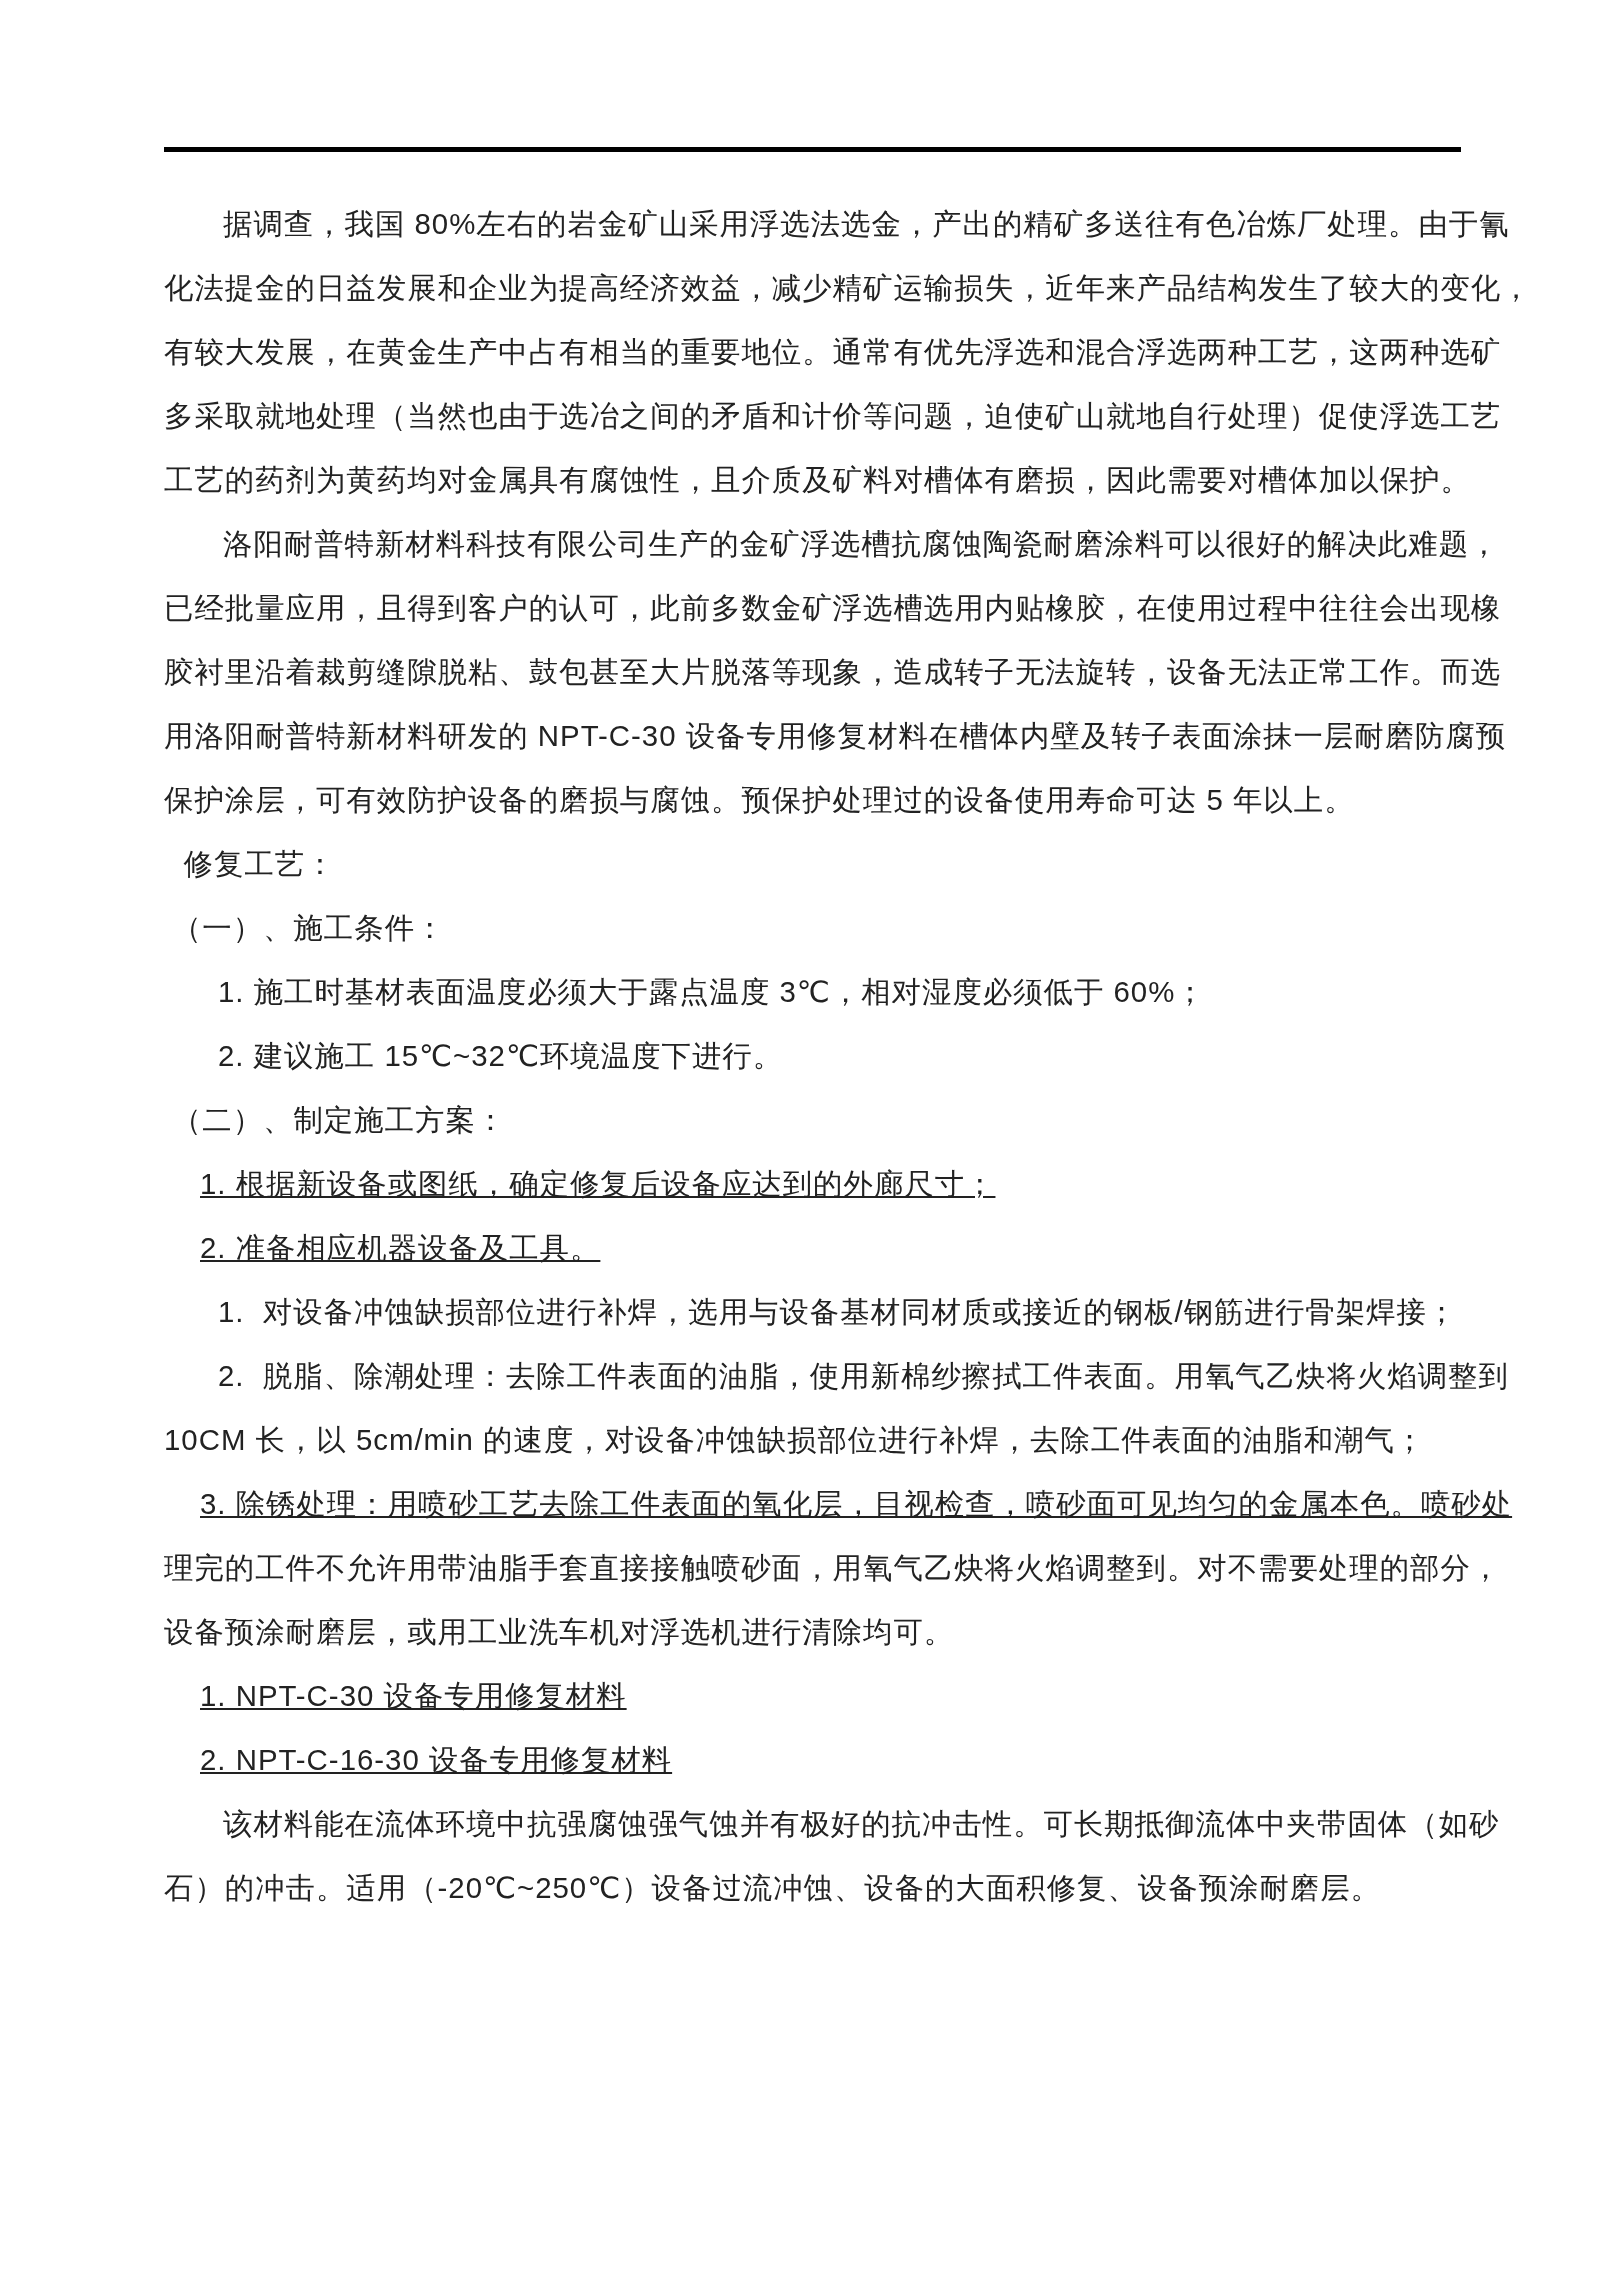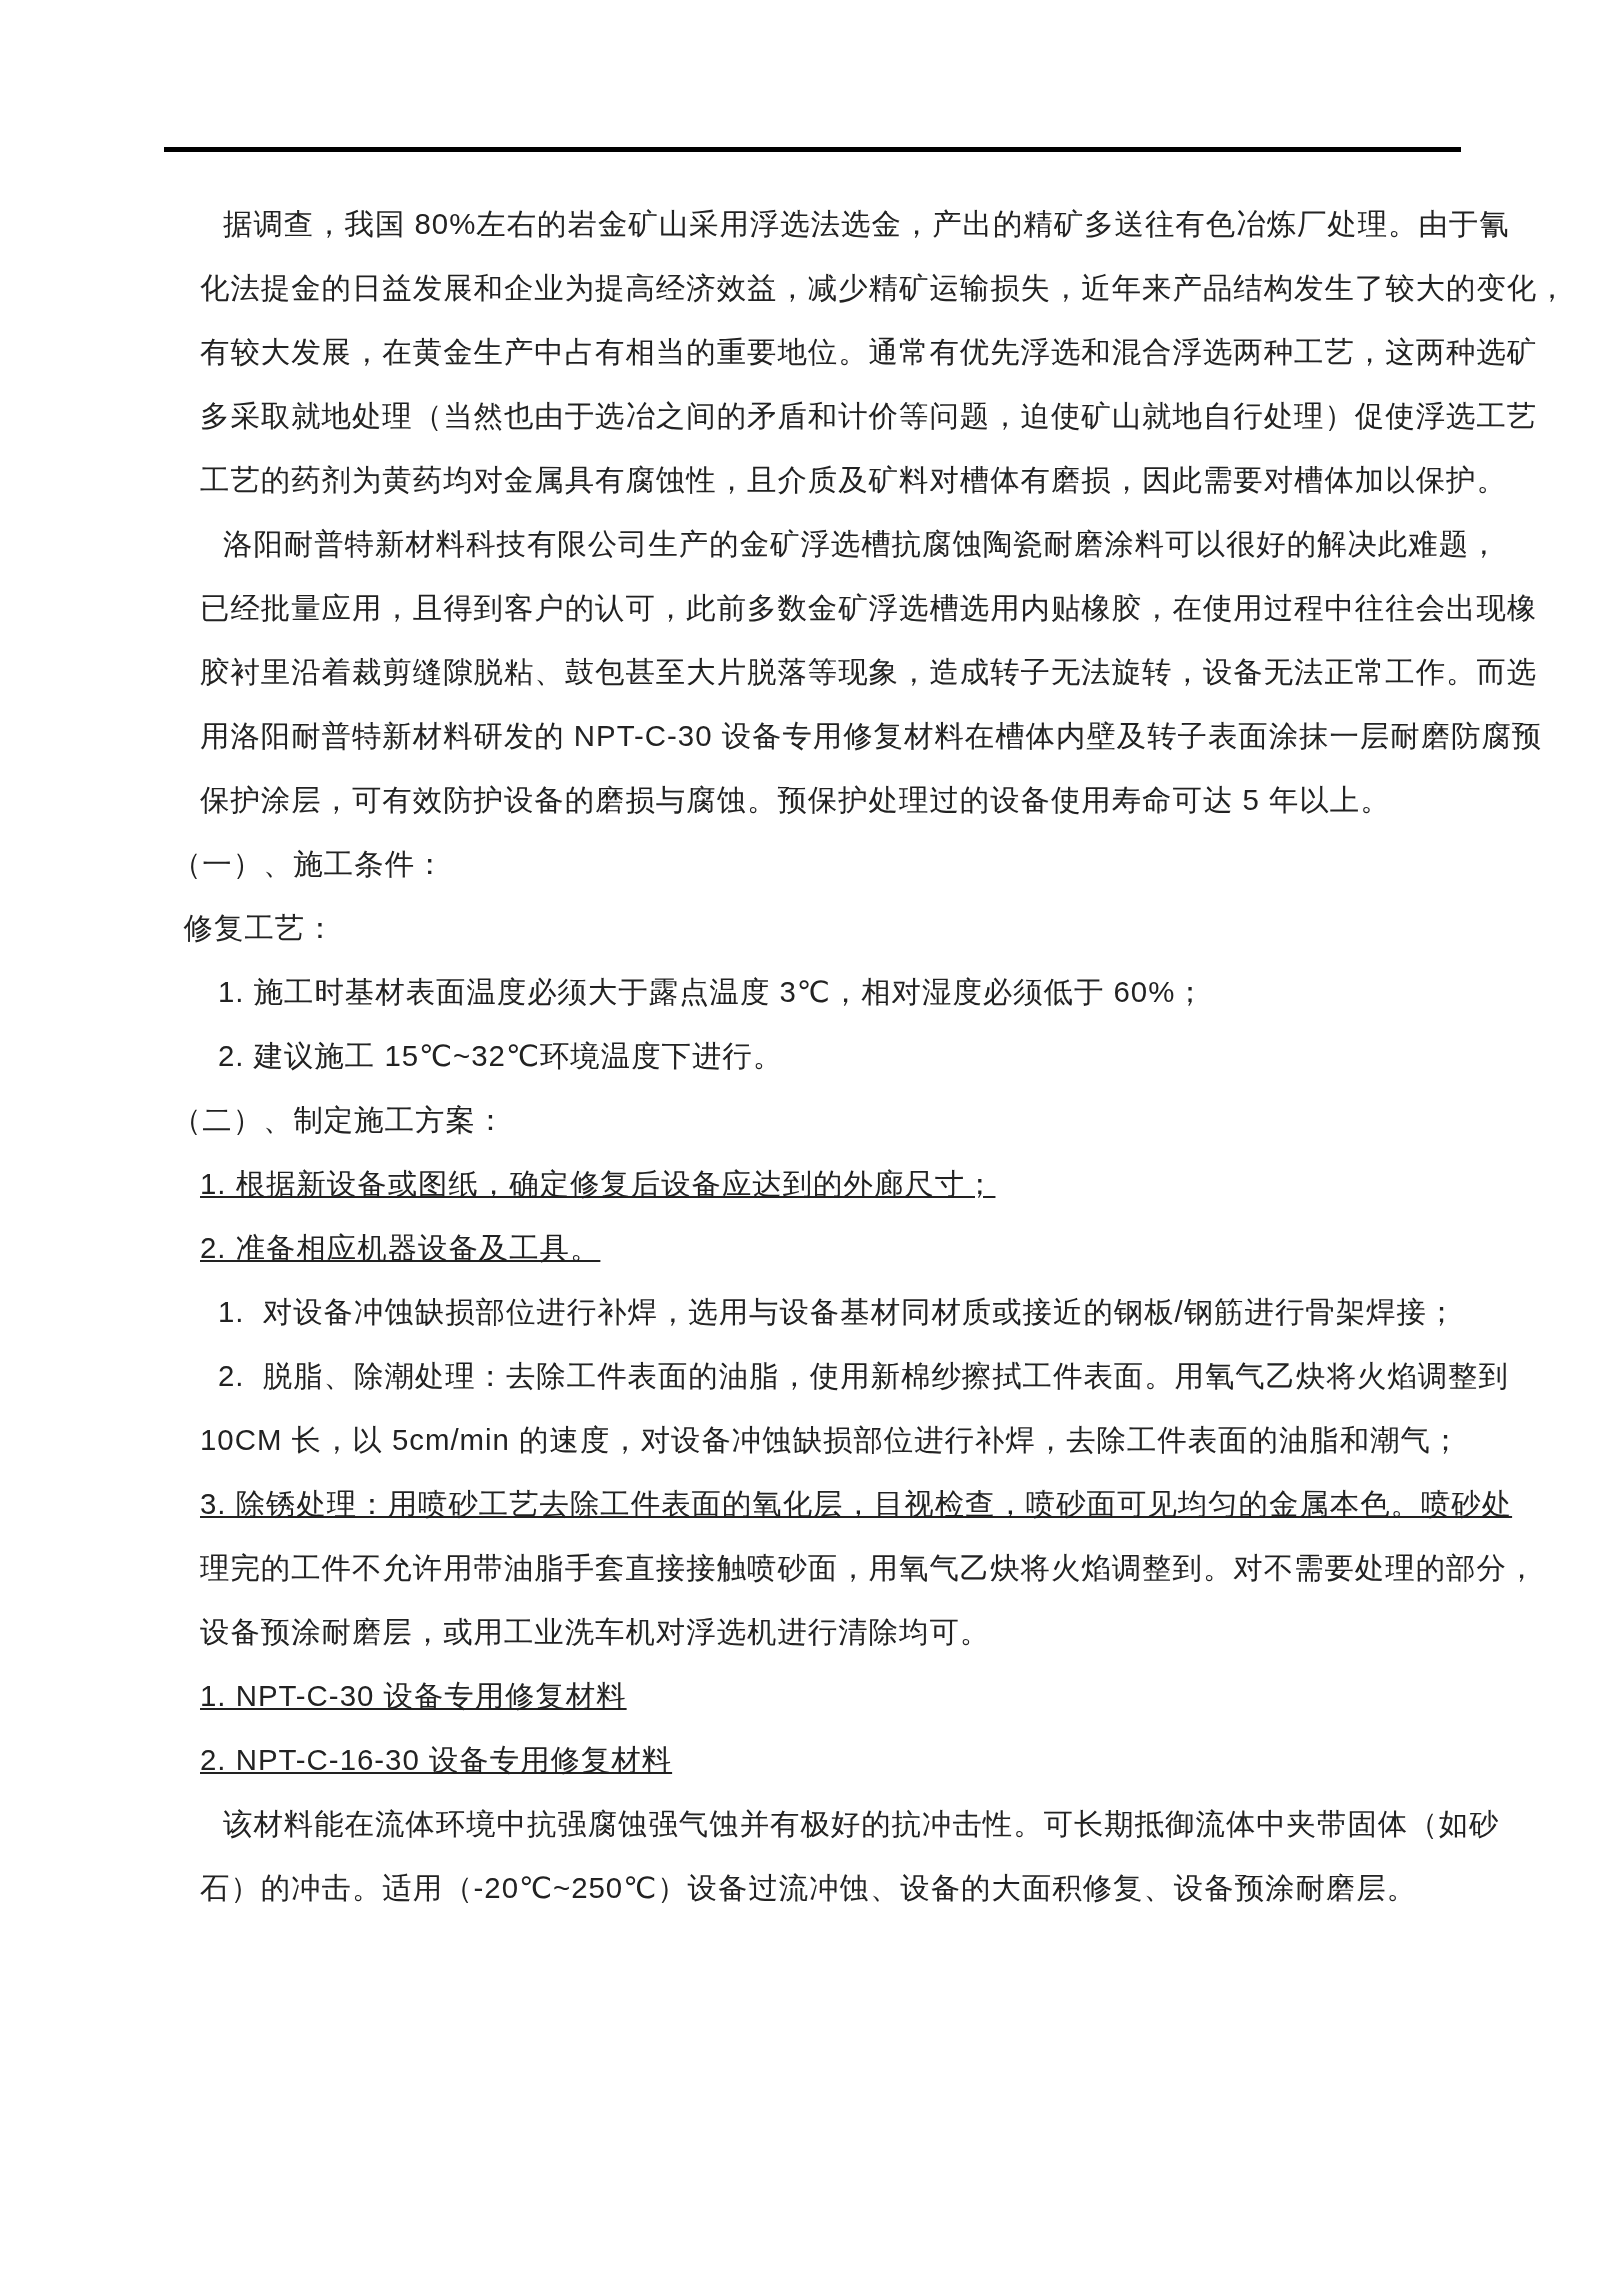--- a/index.html
+++ b/index.html
@@ -32,21 +32,21 @@
   }
   .line {
     height: 64px;
     line-height: 64px;
     font-size: 29.4px;
     letter-spacing: 1px;
     color: #222222;
     white-space: pre;
     text-align: left;
   }
-  .ind-none  { padding-left: 0; margin-left: 36px; }
+  .ind-none  { padding-left: 0; }
   .ind-para  { padding-left: 59px; }
   .ind-label { padding-left: 19.6px; }
   .ind-sect  { padding-left: 7.9px; }
   .ind-item  { padding-left: 54px; }
   .ind-item2 { padding-left: 36px; text-decoration: underline; }
 </style>
 </head>
 <body>
 
 <div class="page">
@@ -55,22 +55,22 @@
       <div class="line ind-para">据调查，我国 80%左右的岩金矿山采用浮选法选金，产出的精矿多送往有色冶炼厂处理。由于氰</div>
       <div class="line ind-none">化法提金的日益发展和企业为提高经济效益，减少精矿运输损失，近年来产品结构发生了较大的变化，</div>
       <div class="line ind-none">有较大发展，在黄金生产中占有相当的重要地位。通常有优先浮选和混合浮选两种工艺，这两种选矿</div>
       <div class="line ind-none">多采取就地处理（当然也由于选冶之间的矛盾和计价等问题，迫使矿山就地自行处理）促使浮选工艺</div>
       <div class="line ind-none">工艺的药剂为黄药均对金属具有腐蚀性，且介质及矿料对槽体有磨损，因此需要对槽体加以保护。</div>
       <div class="line ind-para">洛阳耐普特新材料科技有限公司生产的金矿浮选槽抗腐蚀陶瓷耐磨涂料可以很好的解决此难题，</div>
       <div class="line ind-none">已经批量应用，且得到客户的认可，此前多数金矿浮选槽选用内贴橡胶，在使用过程中往往会出现橡</div>
       <div class="line ind-none">胶衬里沿着裁剪缝隙脱粘、鼓包甚至大片脱落等现象，造成转子无法旋转，设备无法正常工作。而选</div>
       <div class="line ind-none">用洛阳耐普特新材料研发的 NPT-C-30 设备专用修复材料在槽体内壁及转子表面涂抹一层耐磨防腐预</div>
       <div class="line ind-none">保护涂层，可有效防护设备的磨损与腐蚀。预保护处理过的设备使用寿命可达 5 年以上。</div>
+      <div class="line ind-label">修复工艺：</div>
       <div class="line ind-sect">（一）、施工条件：</div>
-      <div class="line ind-label">修复工艺：</div>
       <div class="line ind-item">1. 施工时基材表面温度必须大于露点温度 3℃，相对湿度必须低于 60%；</div>
       <div class="line ind-item">2. 建议施工 15℃~32℃环境温度下进行。</div>
       <div class="line ind-sect">（二）、制定施工方案：</div>
       <div class="line ind-item2">1. 根据新设备或图纸，确定修复后设备应达到的外廊尺寸；</div>
       <div class="line ind-item2">2. 准备相应机器设备及工具。</div>
       <div class="line ind-item">1.  对设备冲蚀缺损部位进行补焊，选用与设备基材同材质或接近的钢板/钢筋进行骨架焊接；</div>
       <div class="line ind-item">2.  脱脂、除潮处理：去除工件表面的油脂，使用新棉纱擦拭工件表面。用氧气乙炔将火焰调整到</div>
       <div class="line ind-none">10CM 长，以 5cm/min 的速度，对设备冲蚀缺损部位进行补焊，去除工件表面的油脂和潮气；</div>
       <div class="line ind-item2">3. 除锈处理：用喷砂工艺去除工件表面的氧化层，目视检查，喷砂面可见均匀的金属本色。喷砂处</div>
       <div class="line ind-none">理完的工件不允许用带油脂手套直接接触喷砂面，用氧气乙炔将火焰调整到。对不需要处理的部分，</div>

